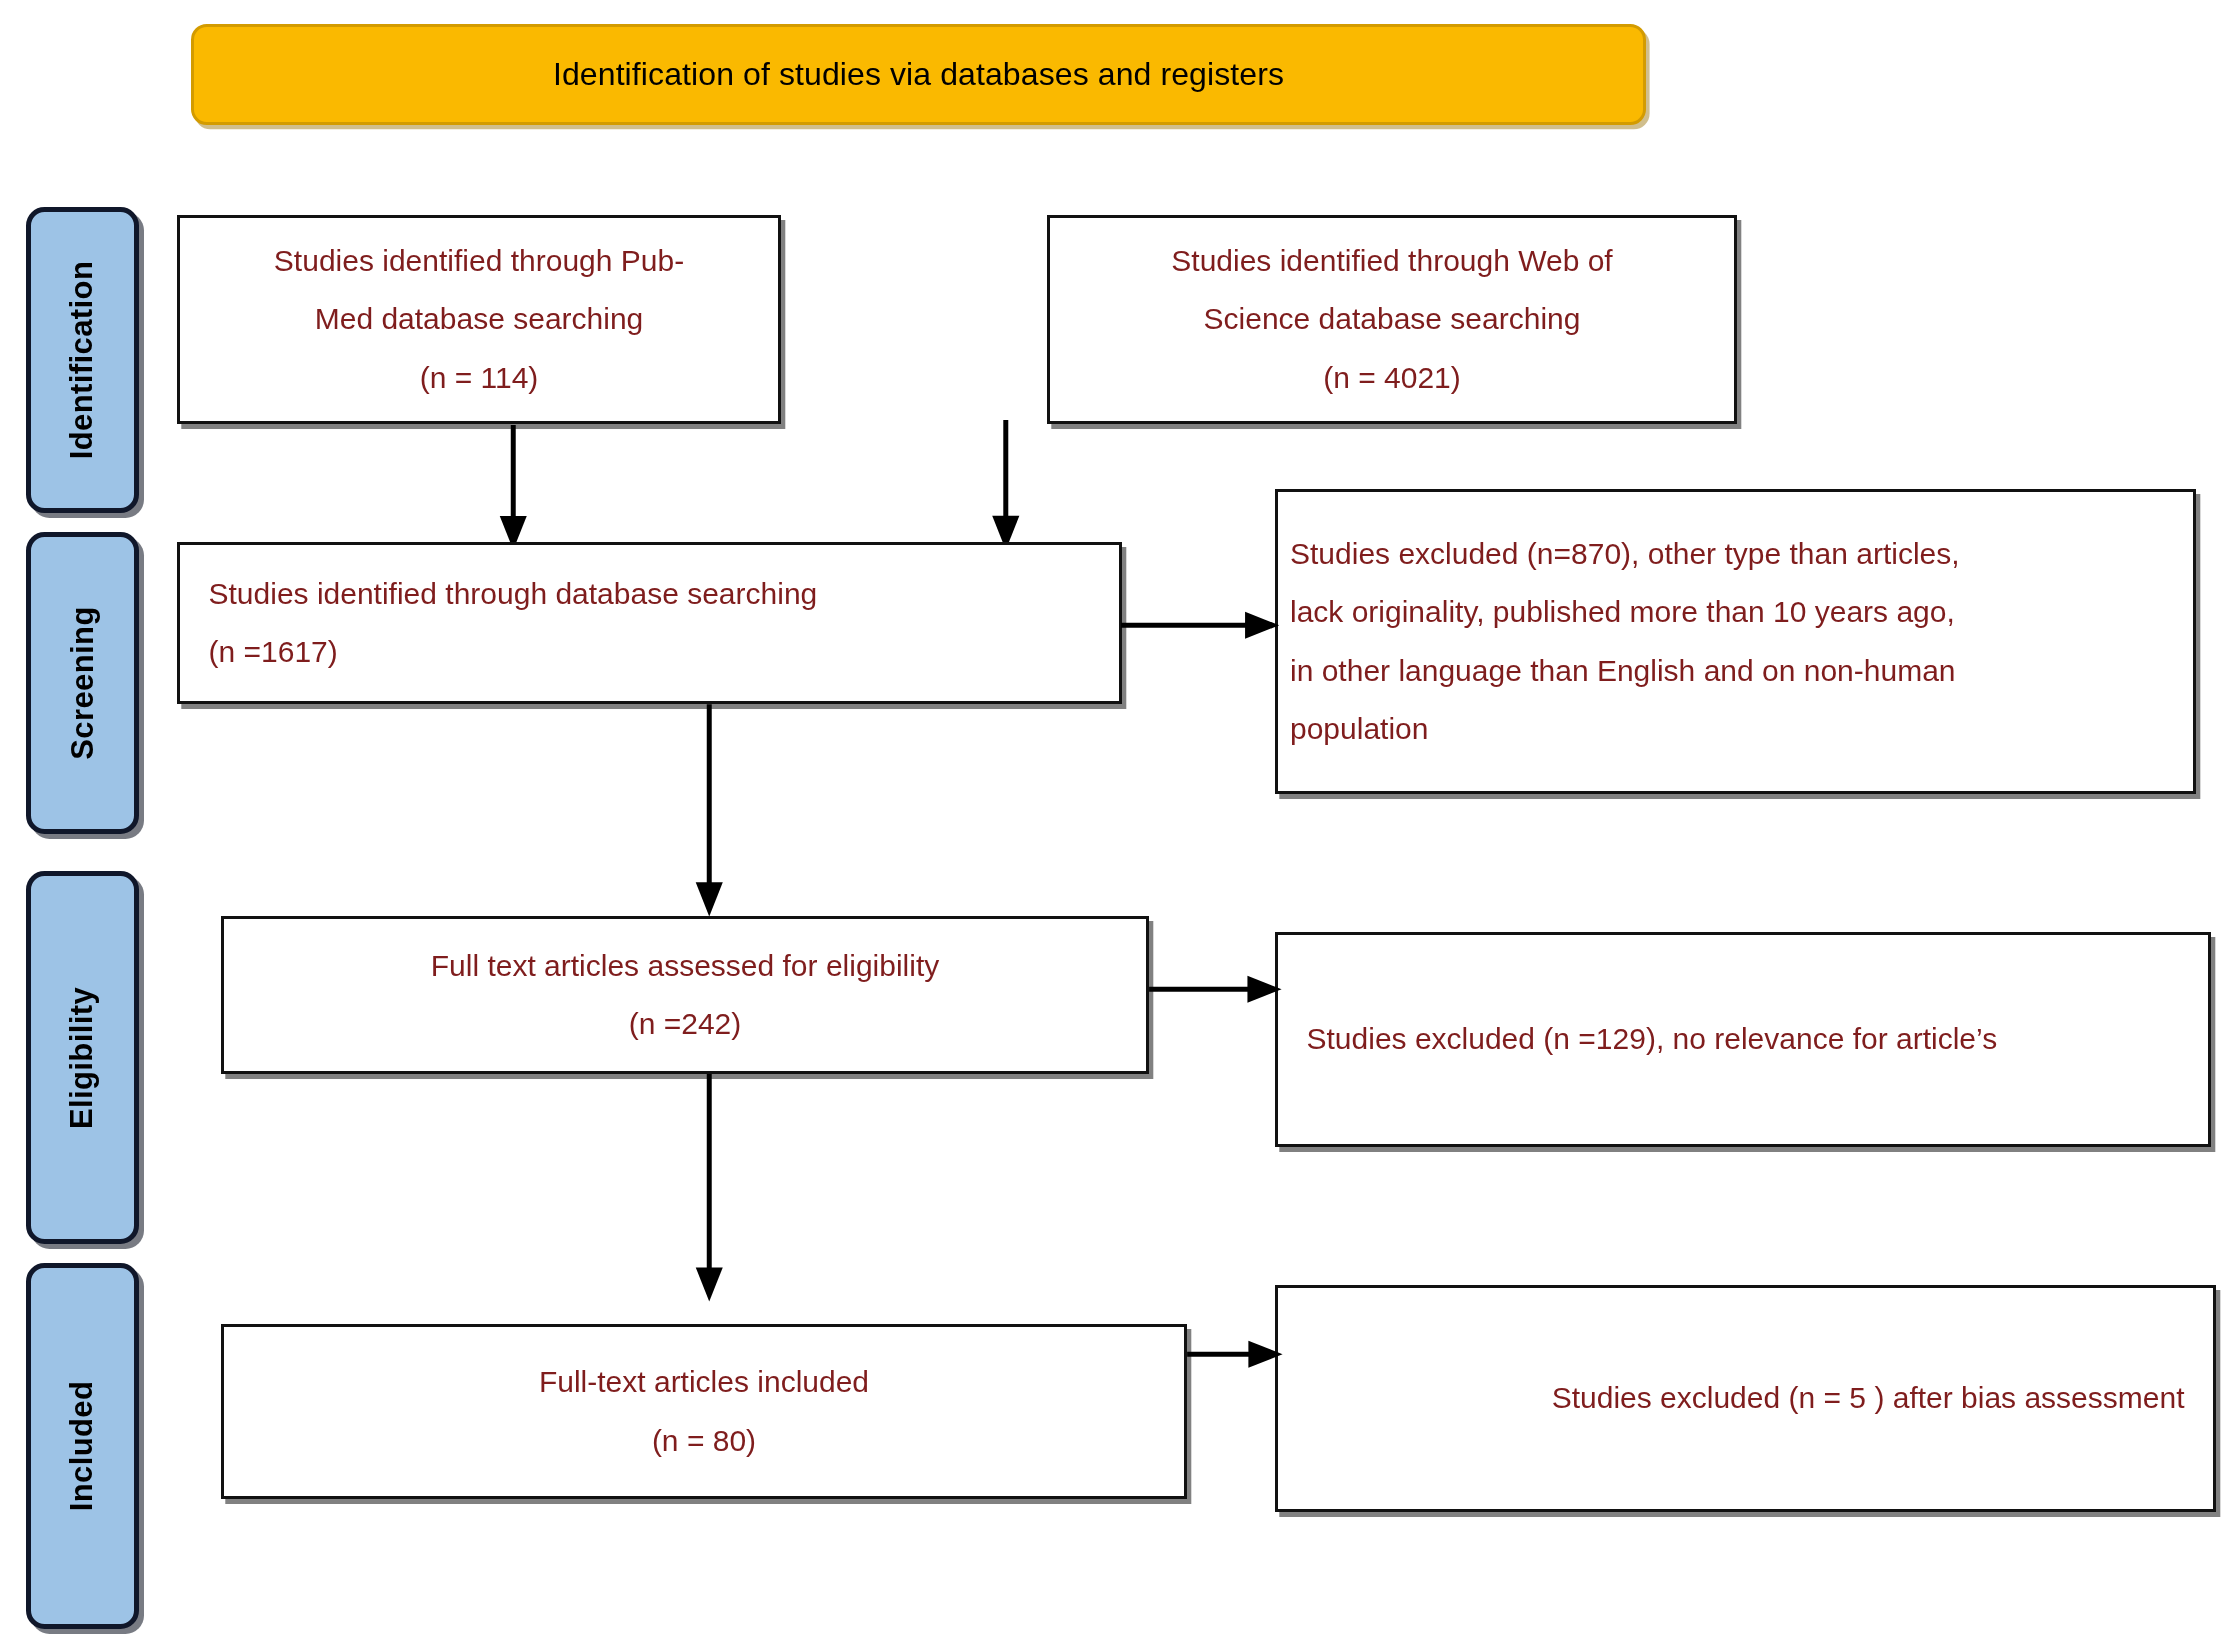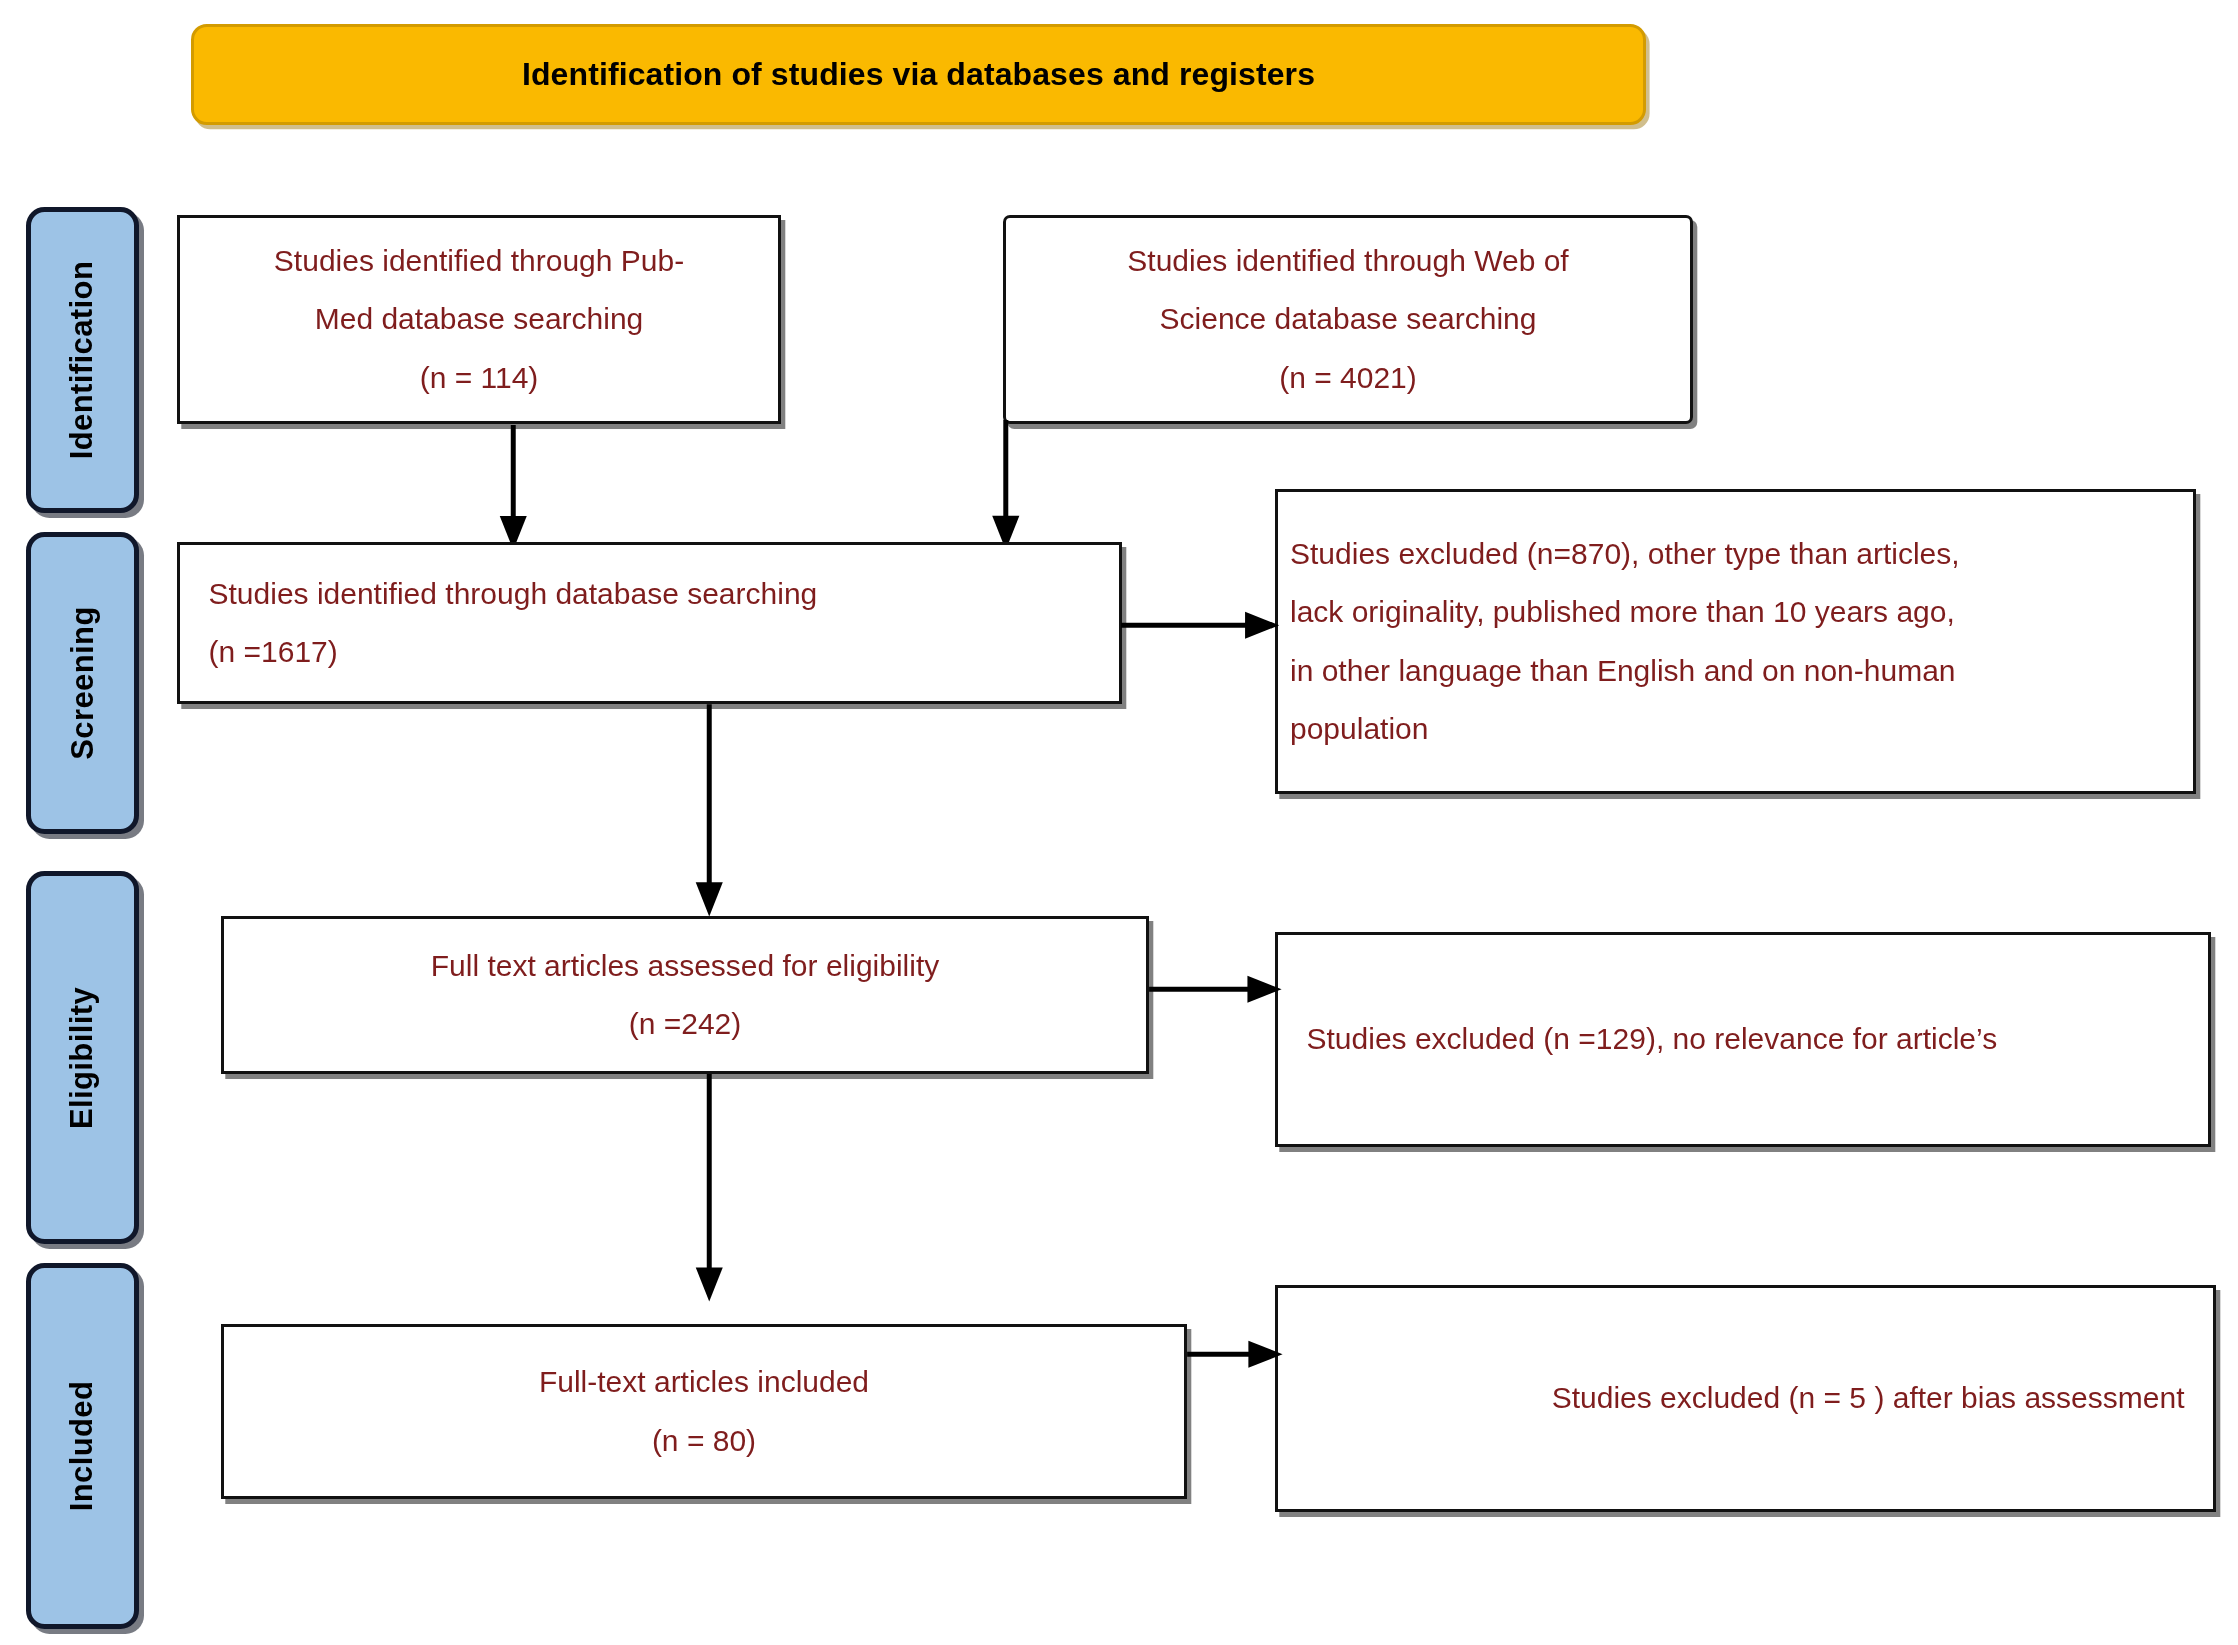--- a/index.html
+++ b/index.html
@@ -29,21 +29,21 @@
     border: 3.6px solid #d39b00;
     border-radius: 15.7px;
     box-sizing: border-box;
     box-shadow: 3.6px 4.3px 0 rgba(150,110,0,0.45);
     display: flex;
     align-items: center;
     justify-content: center;
   }
   .header-banner .banner-text {
     font-size: 32px;
-    font-weight: bold;
+    font-weight: normal;
     color: #000000;
     letter-spacing: 0.1px;
     text-align: center;
   }
   
   .stage-tab {
     position: absolute;
     left: 26px;
     width: 113px;
     background: #9dc3e6;
@@ -114,21 +114,21 @@
   <div class="stage-tab" style="top:1263px; height:366px;">
     <span class="stage-label">Included</span>
   </div>
 
   <div class="flow-box align-center" style="left:177px; top:215px; width:604px; height:209px;">
     <p>Studies identified through Pub-</p>
     <p>Med database searching</p>
     <p>(n = 114)</p>
   </div>
 
-  <div class="flow-box align-center" style="left:1003px; top:215px; width:690px; height:209px;border-radius:7px;">
+  <div class="flow-box align-center" style="left:1047px; top:215px; width:690px; height:209px;">
     <p>Studies identified through Web of</p>
     <p>Science database searching</p>
     <p>(n = 4021)</p>
   </div>
 
   <div class="conn" style="left:499px; top:425px;">
     <svg width="28.5" height="125" viewBox="0 0 40 176">
       <line x1="20" y1="0" x2="20" y2="140" stroke="#000" stroke-width="7"></line>
       <polygon points="20,176 1,128 39,128" fill="#000"></polygon>
     </svg>

